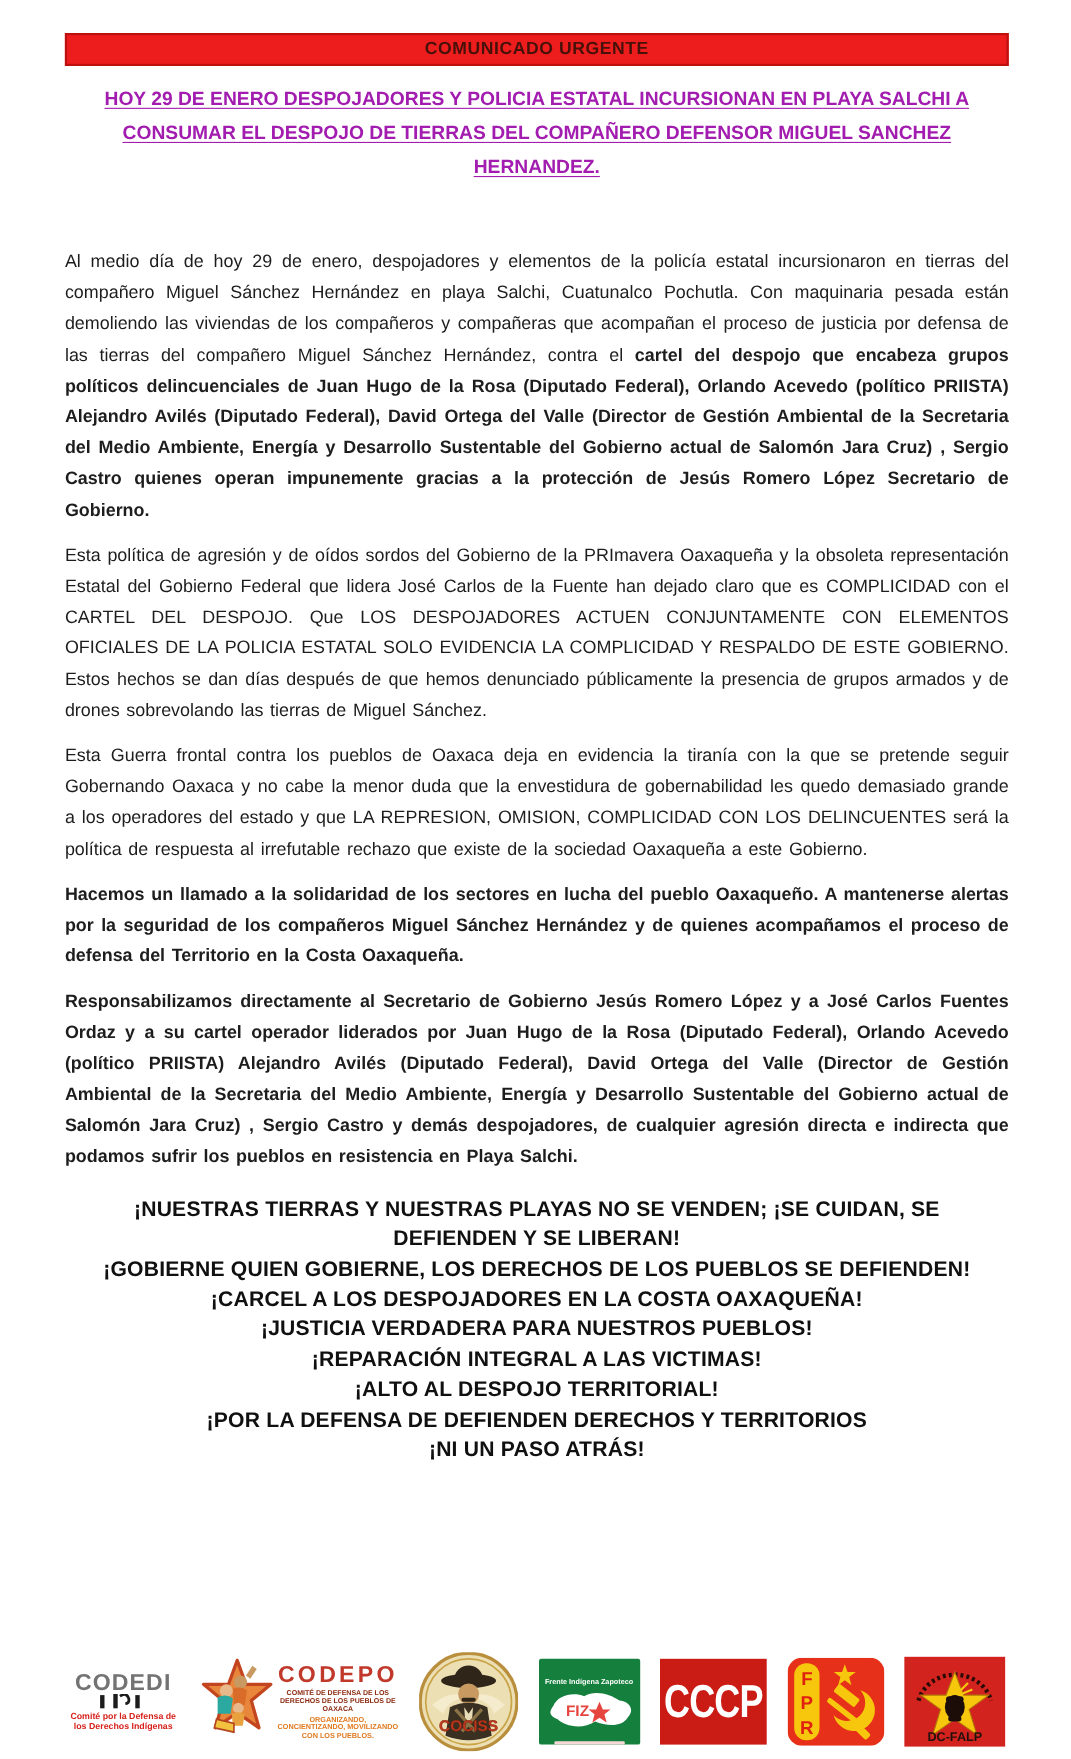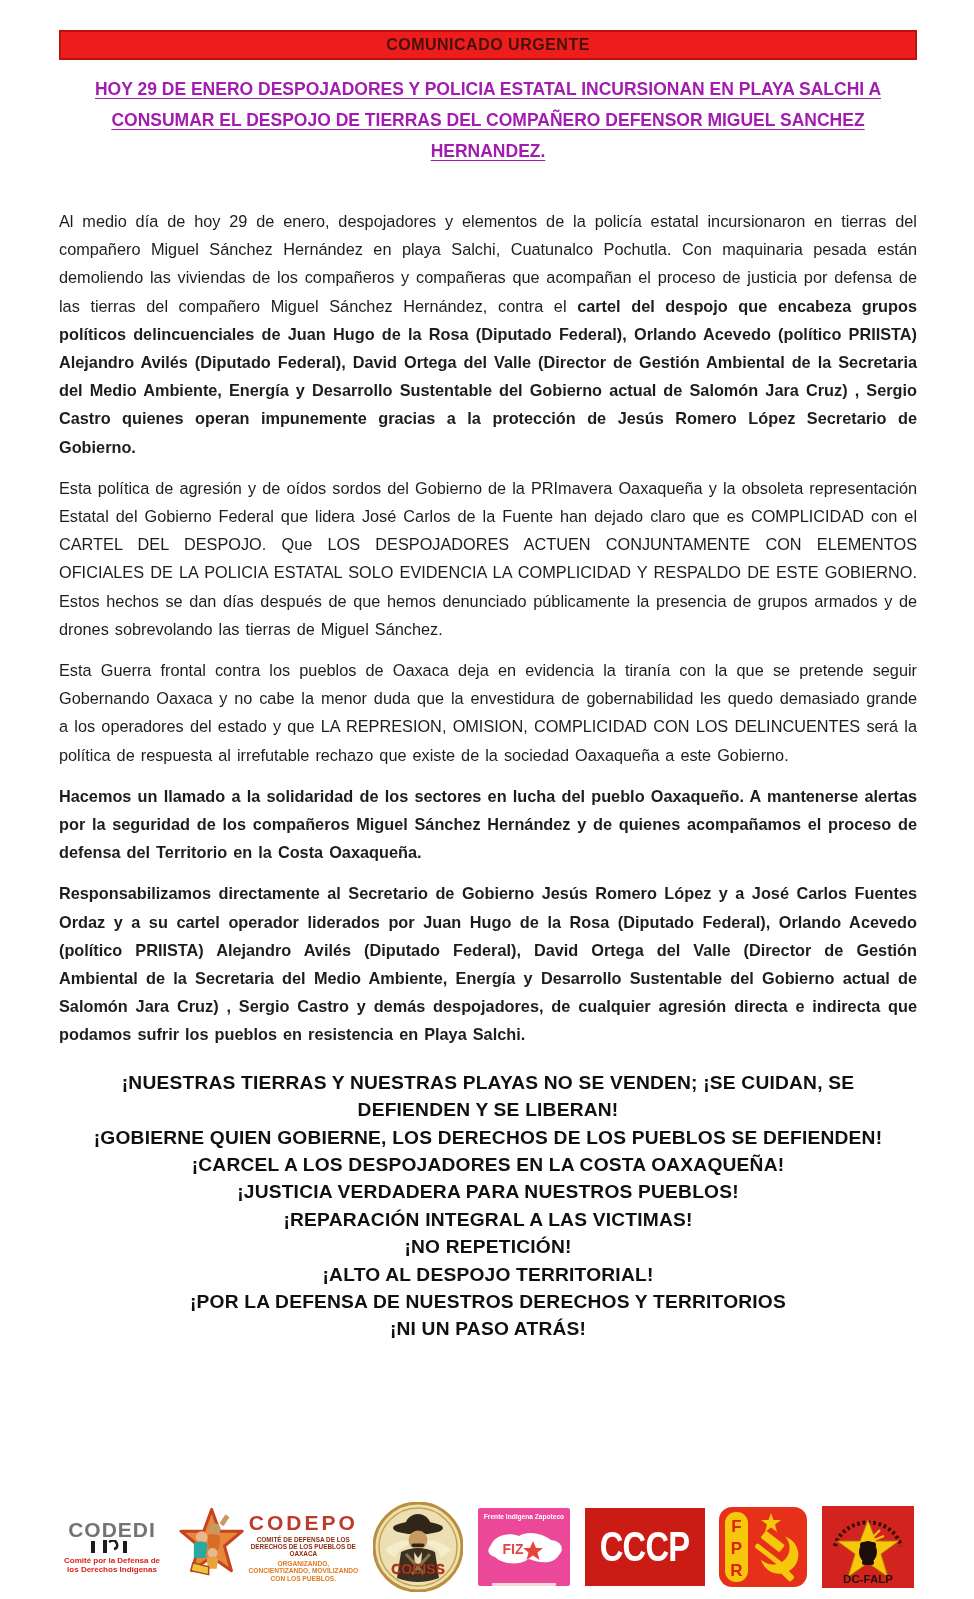--- a/index.html
+++ b/index.html
@@ -34,21 +34,21 @@
     text-align:center;
     font-weight:bold;
     font-size:17.5px;
     line-height:31px;
     text-decoration:underline;
     text-underline-offset:3px;
     color:#a21caf;
   }
 
   
-  .bodytext{margin-top:40px;}
+  .bodytext{margin-top:57px;}
   .bodytext p{
     margin:0 0 13px 0;
     font-size:16.3px;
     line-height:28.2px;
     text-align:justify;
     word-spacing:1.5px;
   }
   .bodytext p.bold, .bodytext .bold{font-weight:bold;}
 
   
@@ -85,32 +85,32 @@
   
   .codepo{flex-direction:row;gap:4px;width:180px;}
   .codepo-text{display:flex;flex-direction:column;align-items:center;}
   .codepo-name{color:#c0392b;font-weight:bold;font-size:21px;letter-spacing:3px;line-height:22px;text-align:center;}
   .codepo-sub{color:#8c2a10;font-weight:bold;font-size:6.4px;line-height:7px;text-align:center;max-width:112px;margin-top:2px;}
   .codepo-tag{color:#e07a20;font-weight:bold;font-size:6.6px;line-height:7.5px;text-align:center;max-width:110px;margin-top:3px;}
 
   
   .fiz{
     width:92px;height:78px;
-    background:#ec4899;
+    background:#15803d;
     border-radius:2px;
-    justify-content:space-between;
+    justify-content:flex-end;
     padding-top:5px;
     box-sizing:border-box;
   }
   .fiz-title{color:#ffffff;font-weight:bold;font-size:6.6px;line-height:7px;text-align:center;}
   .fiz-bar{width:64px;height:3px;background:#f6d9d7;margin-top:4px;border-radius:1px;}
 
   
   .cccp{
-    width:120px;height:78px;
+    width:97px;height:78px;
     background:#cb1b15;
     justify-content:center;
   }
   .cccp-name{
     color:#ffffff;font-weight:bold;font-size:42px;line-height:42px;
     transform:scaleX(.78);letter-spacing:-1px;
   }
 
   
   .svgbox{display:block;}
@@ -132,23 +132,22 @@
       <p class="bold">Hacemos un llamado a la solidaridad de los sectores en lucha del pueblo Oaxaqueño.  A mantenerse alertas por la seguridad de los compañeros Miguel Sánchez Hernández y de quienes acompañamos el proceso de defensa del Territorio en la Costa Oaxaqueña.</p>
       <p class="bold">Responsabilizamos directamente al Secretario de Gobierno Jesús Romero López y a José Carlos Fuentes Ordaz y a su cartel operador liderados por Juan Hugo de la Rosa (Diputado Federal), Orlando Acevedo (político PRIISTA) Alejandro Avilés (Diputado Federal), David Ortega del Valle (Director de Gestión Ambiental de la Secretaria del Medio Ambiente, Energía y Desarrollo Sustentable del Gobierno actual de Salomón Jara Cruz) , Sergio Castro y demás despojadores, de cualquier agresión directa e indirecta que podamos sufrir los pueblos en resistencia en Playa Salchi.</p>
     </div>
 
     <div class="slogans">
       <div class="slogan-line">¡NUESTRAS TIERRAS Y NUESTRAS PLAYAS NO SE VENDEN; ¡SE CUIDAN, SE DEFIENDEN Y SE LIBERAN!</div>
       <div class="slogan-line">¡GOBIERNE QUIEN GOBIERNE, LOS DERECHOS DE LOS PUEBLOS SE DEFIENDEN!</div>
       <div class="slogan-line">¡CARCEL A LOS DESPOJADORES EN LA COSTA OAXAQUEÑA!</div>
       <div class="slogan-line">¡JUSTICIA VERDADERA PARA NUESTROS PUEBLOS!</div>
       <div class="slogan-line">¡REPARACIÓN INTEGRAL A LAS VICTIMAS!</div>
-      <div class="slogan-line">¡NO REPETICIÓN!</div>
       <div class="slogan-line">¡ALTO AL DESPOJO TERRITORIAL!</div>
-      <div class="slogan-line">¡POR LA DEFENSA DE NUESTROS DERECHOS Y TERRITORIOS</div>
+      <div class="slogan-line">¡POR LA DEFENSA DE DEFIENDEN DERECHOS Y TERRITORIOS</div>
       <div class="slogan-line">¡NI UN PASO ATRÁS!</div>
     </div>
   </div>
 
   <div class="logos">
 
     <div class="logo codedi">
       <div class="codedi-name">CODEDI</div>
       <svg class="svgbox" width="54" height="14" viewBox="0 0 54 14">
         <rect x="6" y="1" width="4" height="12" fill="#1c1c1c"></rect>

